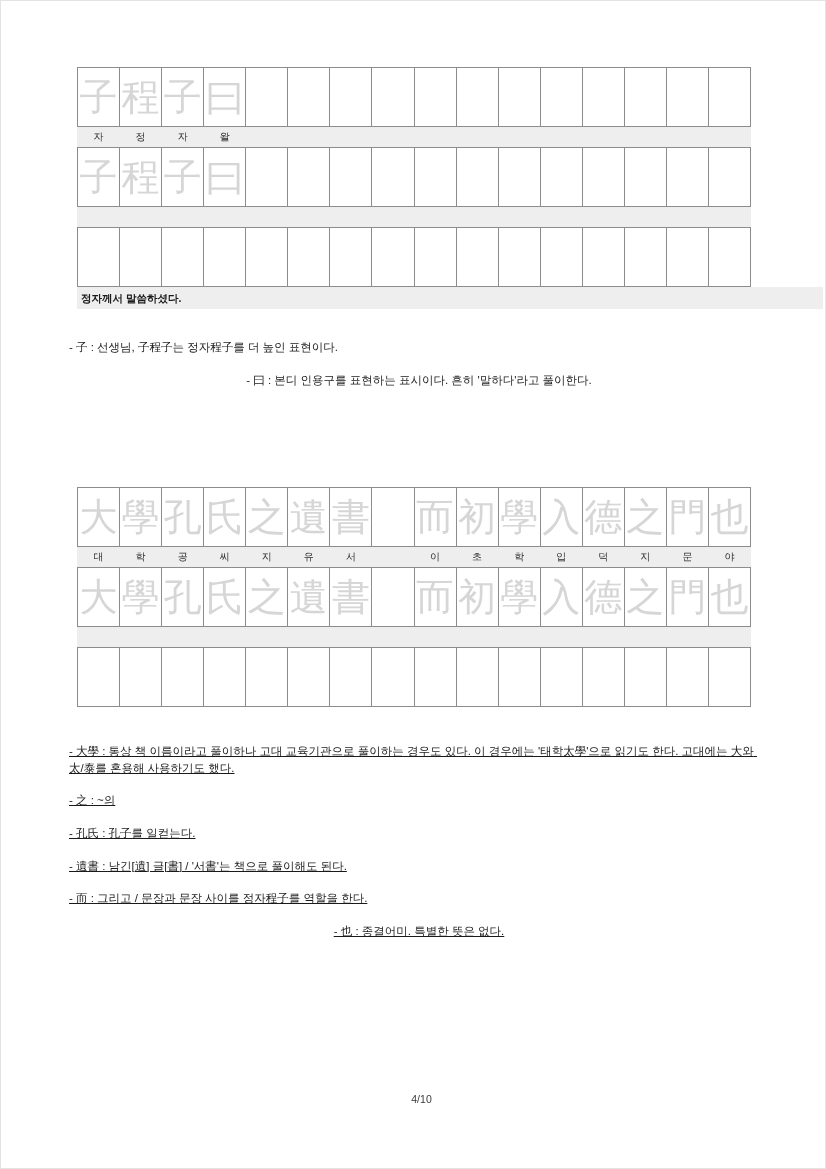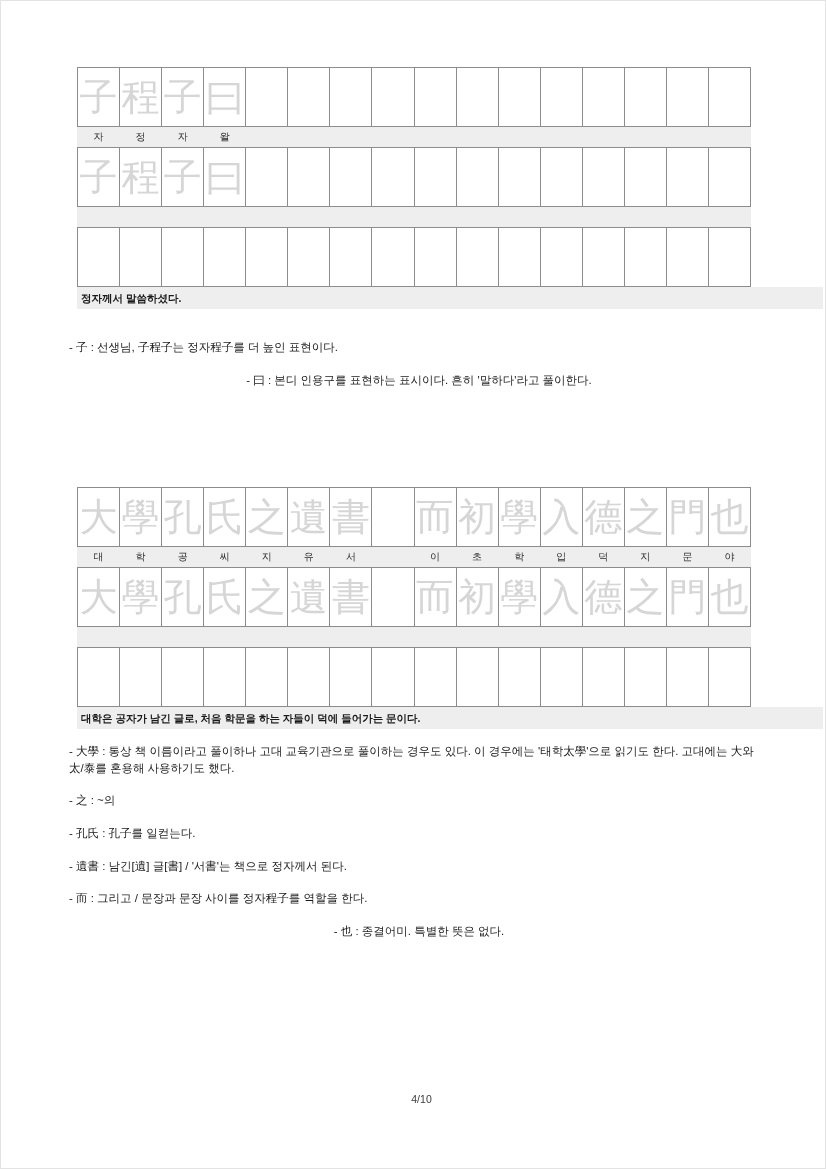--- a/index.html
+++ b/index.html
@@ -106,21 +106,21 @@
     border-top: 1px solid #eeeeee;
   }
 
   
   .notes {
     position: absolute;
     left: 68px;
     width: 700px;
   }
   .notes-1 { top: 322px; }
-  .notes-2 { top: 726px; }
+  .notes-2 { top: 726px; text-decoration: underline; }
 
   .note-line {
     font-size: 11.5px;
     line-height: 1.45;
     color: #1a1a1a;
     margin: 16px 0 11px 0;
     white-space: pre-wrap;
   }
   .note-line:last-child { margin-bottom: 0; text-align: center; }
 
@@ -524,27 +524,26 @@
             <td>&nbsp;</td>
             <td>&nbsp;</td>
             <td>&nbsp;</td>
             <td>&nbsp;</td>
             <td>&nbsp;</td>
             <td>&nbsp;</td>
             <td>&nbsp;</td>
           </tr>
       </tbody>
     </table>
-    <div class="translation">대학은 공자가 남긴 글로, 처음 학문을 하는 자들이 덕에 들어가는 문이다.</div>
   </div>
 
   <div class="notes notes-2">
     <p class="note-line">- 大學 : 통상 책 이름이라고 풀이하나 고대 교육기관으로 풀이하는 경우도 있다. 이 경우에는 '태학太學'으로 읽기도 한다. 고대에는 大와 太/泰를 혼용해 사용하기도 했다.</p>
     <p class="note-line">- 之 : ~의</p>
     <p class="note-line">- 孔氏 : 孔子를 일컫는다.</p>
-    <p class="note-line">- 遺書 : 남긴[遺] 글[書] / '서書'는 책으로 정자께서 된다.</p>
+    <p class="note-line">- 遺書 : 남긴[遺] 글[書] / '서書'는 책으로 풀이해도 된다.</p>
     <p class="note-line">- 而 : 그리고 / 문장과 문장 사이를 정자程子를 역할을 한다.</p>
     <p class="note-line">- 也 : 종결어미. 특별한 뜻은 없다.</p>
   </div>
 
   <div class="footer">4/10</div>
 
 </div>
 
 </body></html>

